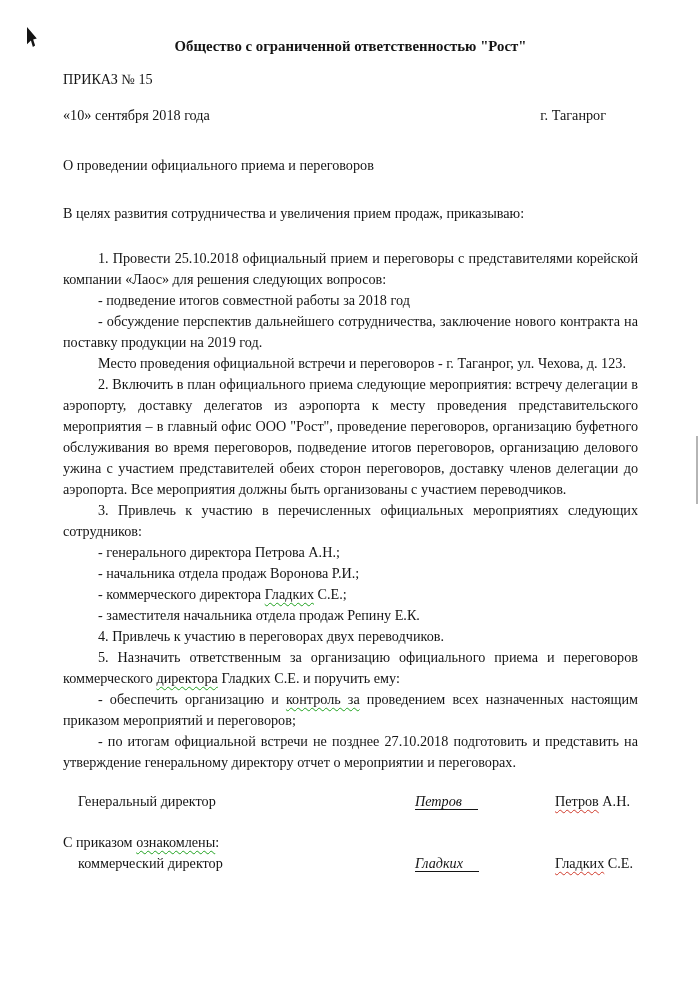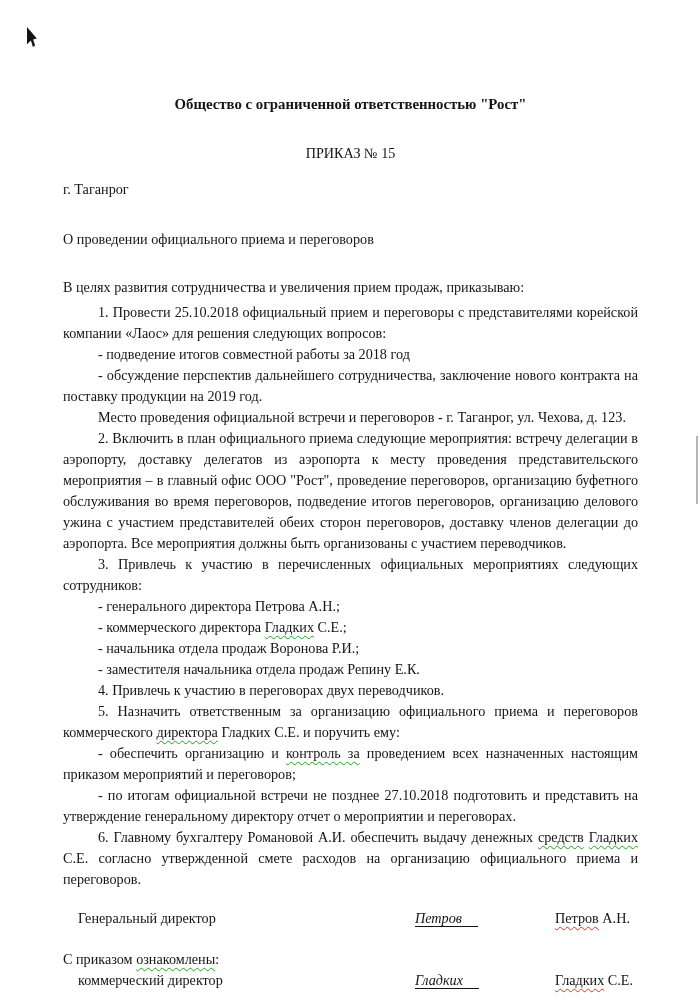--- a/index.html
+++ b/index.html
@@ -1,34 +1,34 @@
 <!DOCTYPE html>
 <html><head>
 <meta charset="utf-8">
 <style>
   html,body{margin:0;padding:0;background:#fff;}
   .page{
     position:relative;width:700px;height:1000px;background:#ffffff;
     font-family:"Liberation Serif","DejaVu Serif",serif;color:#141414;
-    overflow:hidden;box-sizing:border-box;padding:94px 62px 0 63px;
+    overflow:hidden;box-sizing:border-box;padding:36px 62px 0 63px;
   }
   .cursor{
     position:absolute;left:27px;top:27px;width:14px;height:20px;background:#141414;
     clip-path:polygon(0 0,0 86%,28% 68%,42% 100%,58% 92%,44% 62%,70% 58%);
   }
   .edge-artifact{position:absolute;left:696px;top:436px;width:2px;height:68px;background:#b5b5b5;}
   .title{font-size:14.8px;font-weight:bold;text-align:center;margin:0;line-height:21px;}
-  .order-no{font-size:14.2px;text-align:center;margin-top:28px;line-height:21px;}
+  .order-no{font-size:14.2px;margin-top:12px;line-height:21px;}
   .date-row{display:flex;justify-content:space-between;margin-top:15px;line-height:21px;font-size:14.2px;}
   .date-row .city{margin-right:32px;}
   .subject{margin-top:29px;line-height:21px;font-size:14.2px;}
   #body-paragraphs{margin-top:27px;}
   #body-paragraphs p{margin:0;text-align:justify;line-height:21px;font-size:14.2px;}
   #body-paragraphs p.indent{text-indent:35px;}
-  #body-paragraphs p.mt{margin-top:4px;}
+  #body-paragraphs p.mt{margin-top:24px;}
   .u-green{text-decoration:underline wavy #1fa11f 1px;text-underline-offset:3px;}
   .u-red{text-decoration:underline wavy #d03a2b 1px;text-underline-offset:3px;}
   .sig-block{margin-top:18px;font-size:14.2px;}
   .sig-row{display:flex;line-height:21px;}
   .sig-label{width:337px;flex:none;margin-left:15px;}
   .sig-sign{width:140px;flex:none;font-style:italic;}
   .sig-sign i{font-style:italic;border-bottom:1px solid #141414;padding-right:16px;}
   .sig-name{flex:1;}
   .ack-heading{margin-top:20px;line-height:21px;}
 </style>
@@ -36,42 +36,42 @@
 <body>
 
 <div class="page">
   <div class="cursor"></div>
   <div class="edge-artifact"></div>
 
   <h1 class="title">Общество с ограниченной ответственностью "Рост"</h1>
   <div class="order-no">ПРИКАЗ № 15</div>
 
   <div class="date-row">
+    <span>«10» сентября 2018 года</span>
     <span class="city">г. Таганрог</span>
   </div>
 
   <div class="subject">О проведении официального приема и переговоров</div>
 
   <div id="body-paragraphs">
       <p>В целях развития сотрудничества и увеличения прием продаж, приказываю:</p>
       <p class="indent mt">1. Провести 25.10.2018 официальный прием и переговоры с представителями корейской компании «Лаос» для решения следующих вопросов:</p>
       <p class="indent">- подведение итогов совместной работы за 2018 год</p>
       <p class="indent">- обсуждение перспектив дальнейшего сотрудничества, заключение нового контракта на поставку продукции на 2019 год.</p>
       <p class="indent">Место проведения официальной встречи и переговоров - г. Таганрог, ул. Чехова, д. 123.</p>
       <p class="indent">2. Включить в план официального приема следующие мероприятия: встречу делегации в аэропорту, доставку делегатов из аэропорта к месту проведения представительского мероприятия – в главный офис ООО "Рост", проведение переговоров, организацию буфетного обслуживания во время переговоров, подведение итогов переговоров, организацию делового ужина с участием представителей обеих сторон переговоров, доставку членов делегации до аэропорта. Все мероприятия должны быть организованы с участием переводчиков.</p>
       <p class="indent">3. Привлечь к участию в перечисленных официальных мероприятиях следующих сотрудников:</p>
       <p class="indent">- генерального директора Петрова А.Н.;</p>
+      <p class="indent">- начальника отдела продаж Воронова Р.И.;</p>
       <p class="indent">- коммерческого директора <span class="u-green">Гладких</span> С.Е.;</p>
-      <p class="indent">- начальника отдела продаж Воронова Р.И.;</p>
       <p class="indent">- заместителя начальника отдела продаж Репину Е.К.</p>
       <p class="indent">4. Привлечь к участию в переговорах двух переводчиков.</p>
       <p class="indent">5. Назначить ответственным за организацию официального приема и переговоров коммерческого <span class="u-green">директора</span> Гладких С.Е. и поручить ему:</p>
       <p class="indent">- обеспечить организацию и <span class="u-green">контроль за</span> проведением всех назначенных настоящим приказом мероприятий и переговоров;</p>
       <p class="indent">- по итогам официальной встречи не позднее 27.10.2018 подготовить и представить на утверждение генеральному директору отчет о мероприятии и переговорах.</p>
-      <p class="indent">6. Главному бухгалтеру Романовой А.И. обеспечить выдачу денежных <span class="u-green">средств</span> <span class="u-green">Гладких</span> С.Е. согласно утвержденной смете расходов на организацию официального приема и переговоров.</p>
     </div>
 
   <div class="sig-block">
     <div id="sig-director">
         <div class="sig-row">
           <span class="sig-label">Генеральный директор</span>
           <span class="sig-sign"><i>Петров</i></span>
           <span class="sig-name"><span class="u-red">Петров</span> А.Н.</span>
         </div>
       </div>

